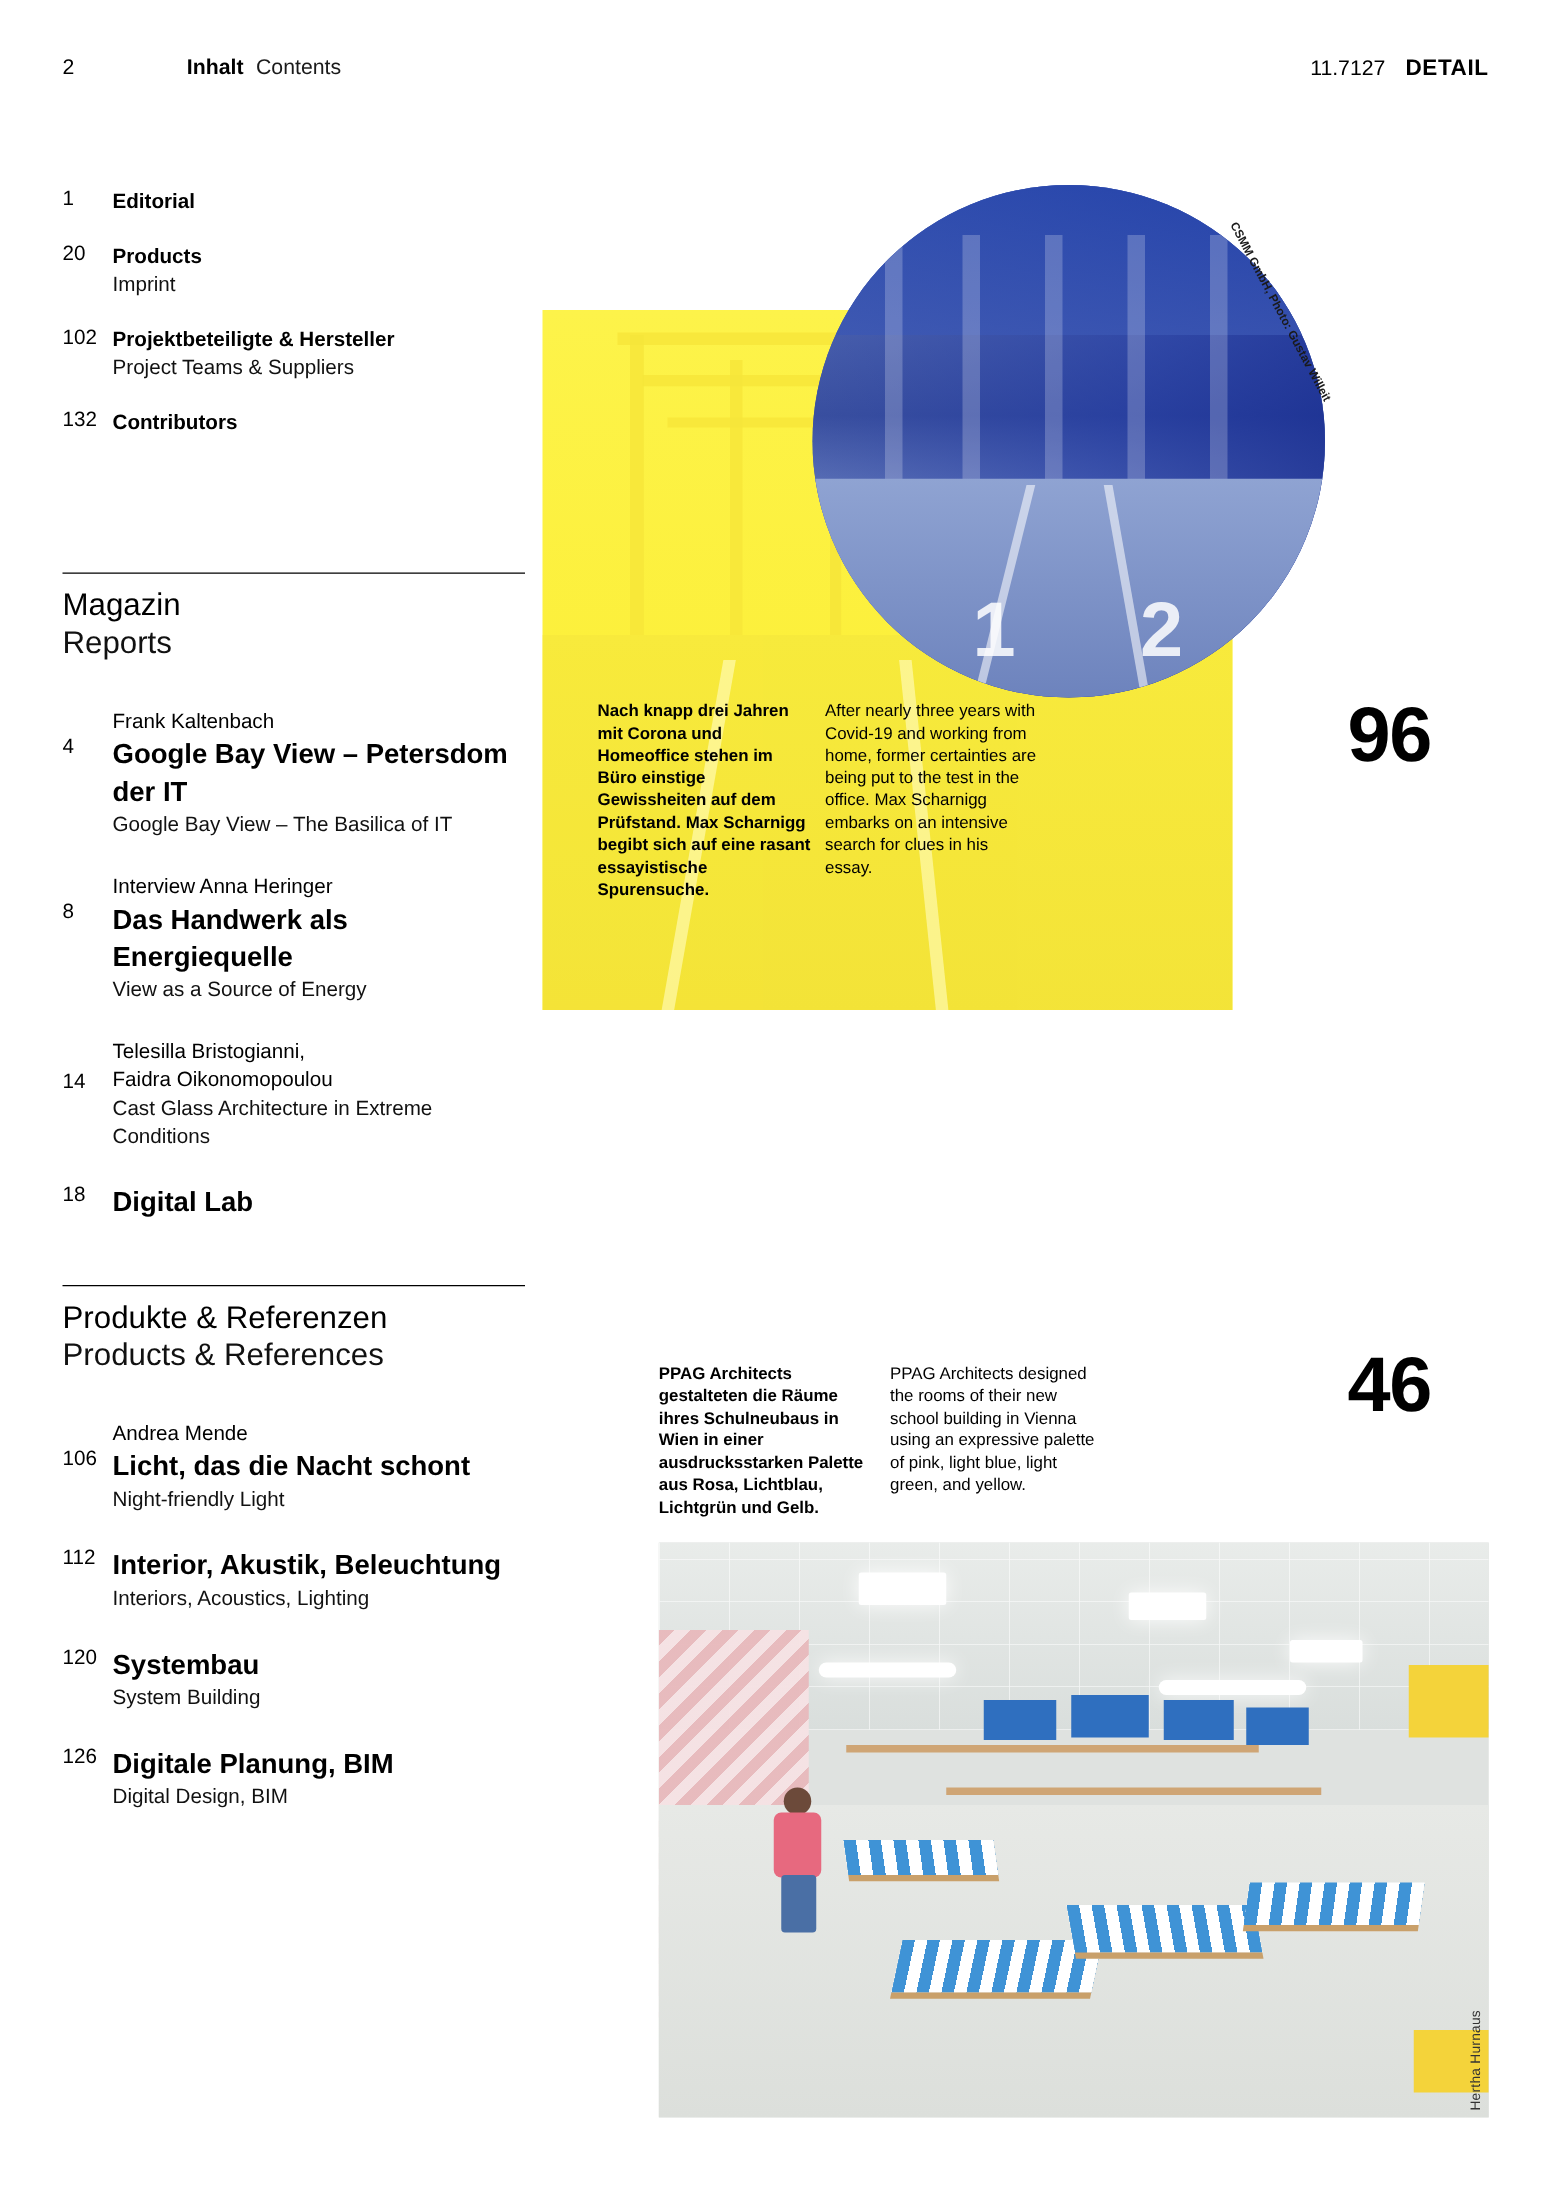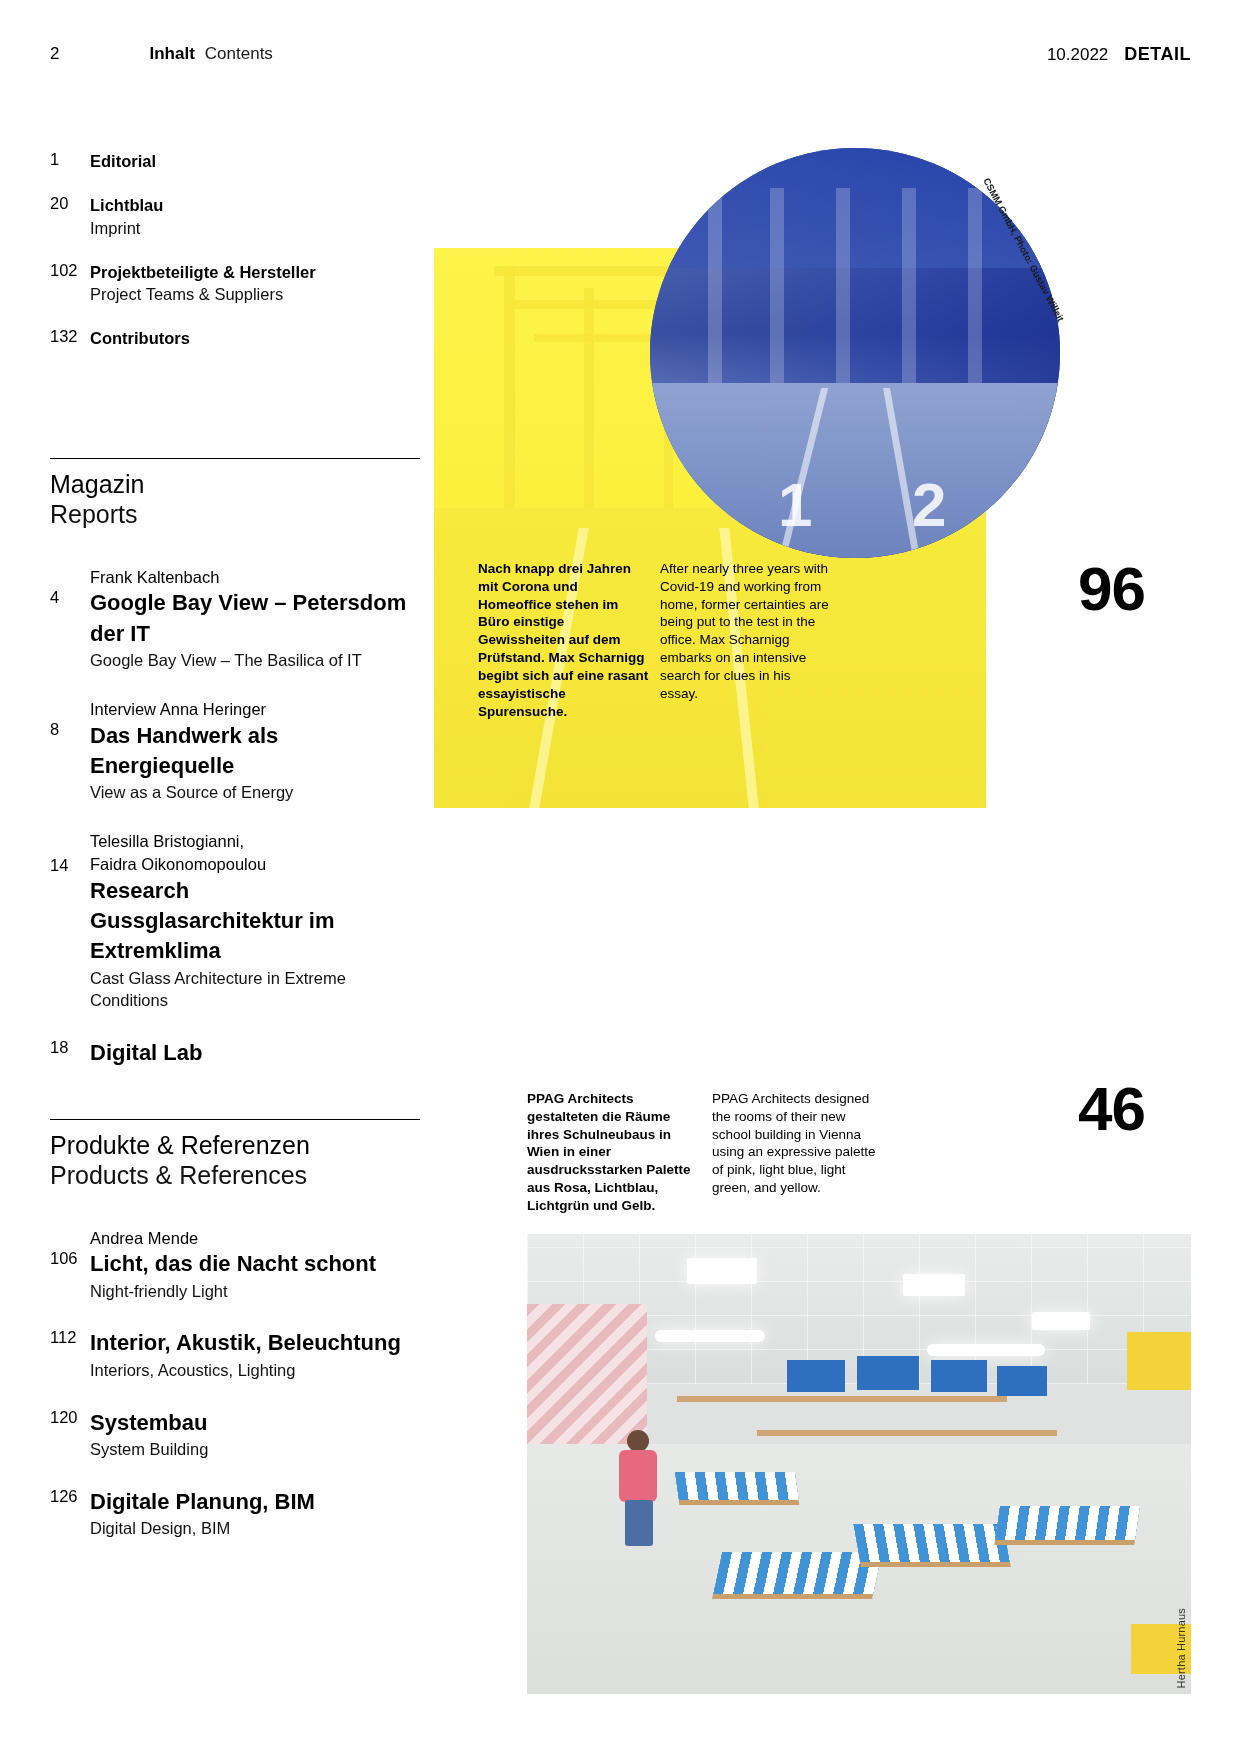--- a/index.html
+++ b/index.html
@@ -336,38 +336,38 @@
 
 <div class="page">
 
   <div class="header">
     <div class="header-left">
       <span class="folio">2</span>
       <span class="hdr-de">Inhalt</span>
       <span class="hdr-en">Contents</span>
     </div>
     <div class="header-right">
-      <span class="issue-date">10.2022</span>
+      <span class="issue-date">11.7127</span>
       <span class="brand">DETAIL</span>
     </div>
   </div>
 
   <div class="left-col">
 
     <div class="toc-top-entry">
       <div class="toc-num">1</div>
       <div class="toc-text">
         <div class="toc-de">Editorial</div>
       </div>
     </div>
 
     <div class="toc-top-entry">
       <div class="toc-num">20</div>
       <div class="toc-text">
-        <div class="toc-de">Lichtblau</div>
+        <div class="toc-de">Products</div>
         <div class="toc-en">Imprint</div>
       </div>
     </div>
 
     <div class="toc-top-entry">
       <div class="toc-num">102</div>
       <div class="toc-text">
         <div class="toc-de">Projektbeteiligte &amp; Hersteller</div>
         <div class="toc-en">Project Teams &amp; Suppliers</div>
       </div>
@@ -401,22 +401,20 @@
           <div class="entry-de">Das Handwerk als Energiequelle</div>
           <div class="entry-en">View as a Source of Energy</div>
         </div>
       </div>
 
       <div class="entry">
         <div class="toc-num" style="margin-top:26px;">14</div>
         <div class="entry-body">
           <div class="entry-author" style="white-space:pre-line;">Telesilla Bristogianni,
 Faidra Oikonomopoulou</div>
-          <div class="entry-de" style="white-space:pre-line;">Research
-Gussglasarchitektur im Extremklima</div>
           <div class="entry-en" style="white-space:pre-line;">Cast Glass Architecture in Extreme
 Conditions</div>
         </div>
       </div>
 
       <div class="entry no-author">
         <div class="toc-num">18</div>
         <div class="entry-body">
           <div class="entry-de">Digital Lab</div>
         </div>

